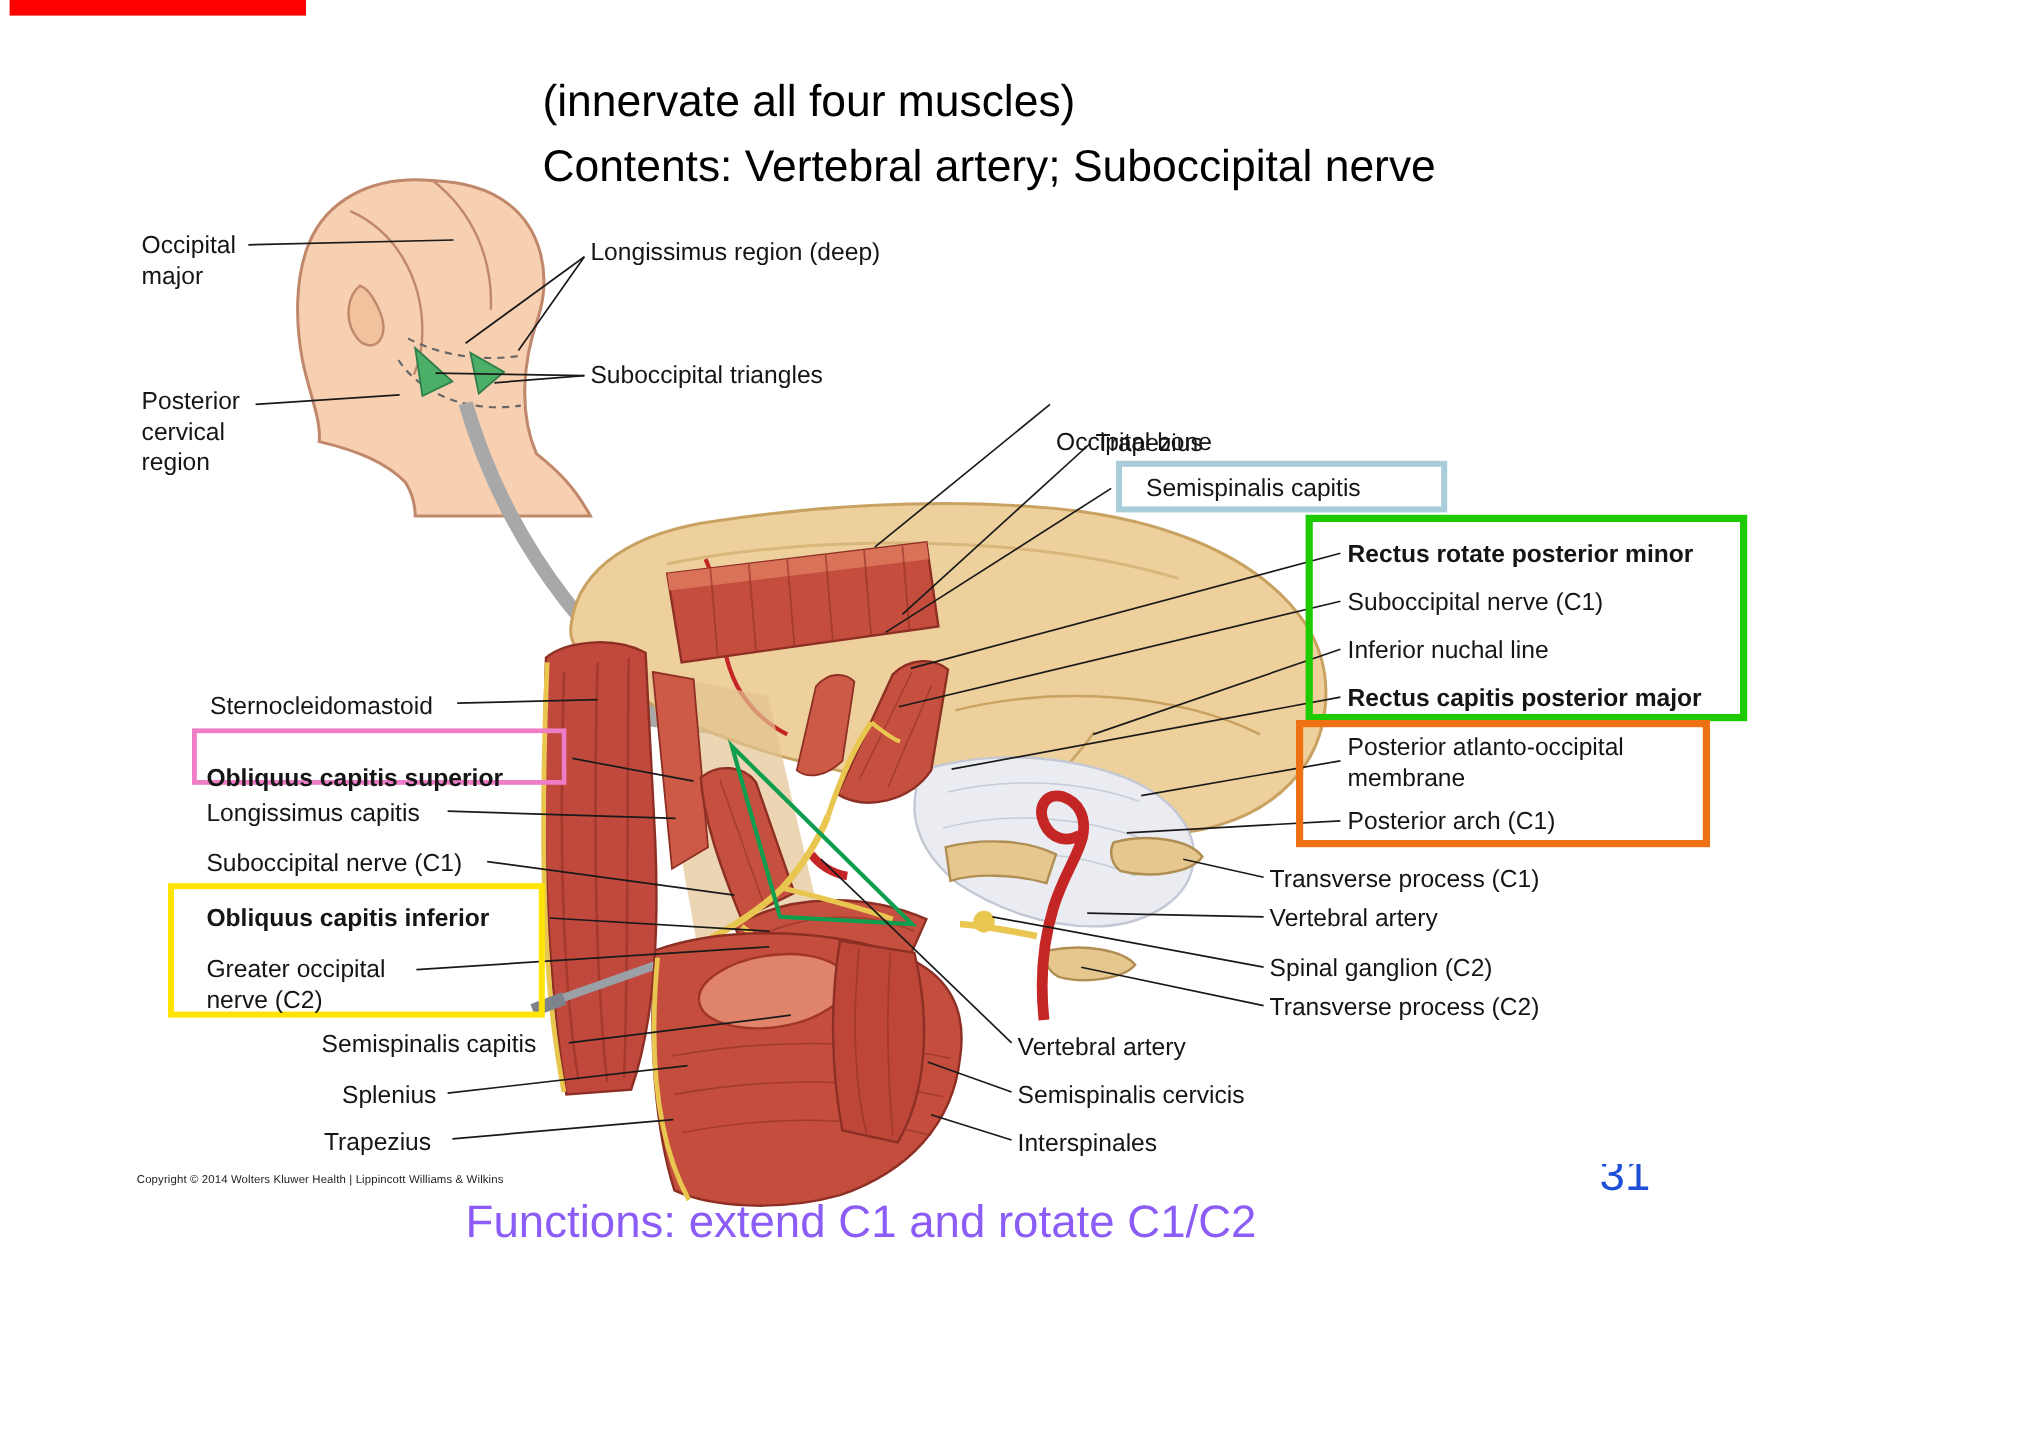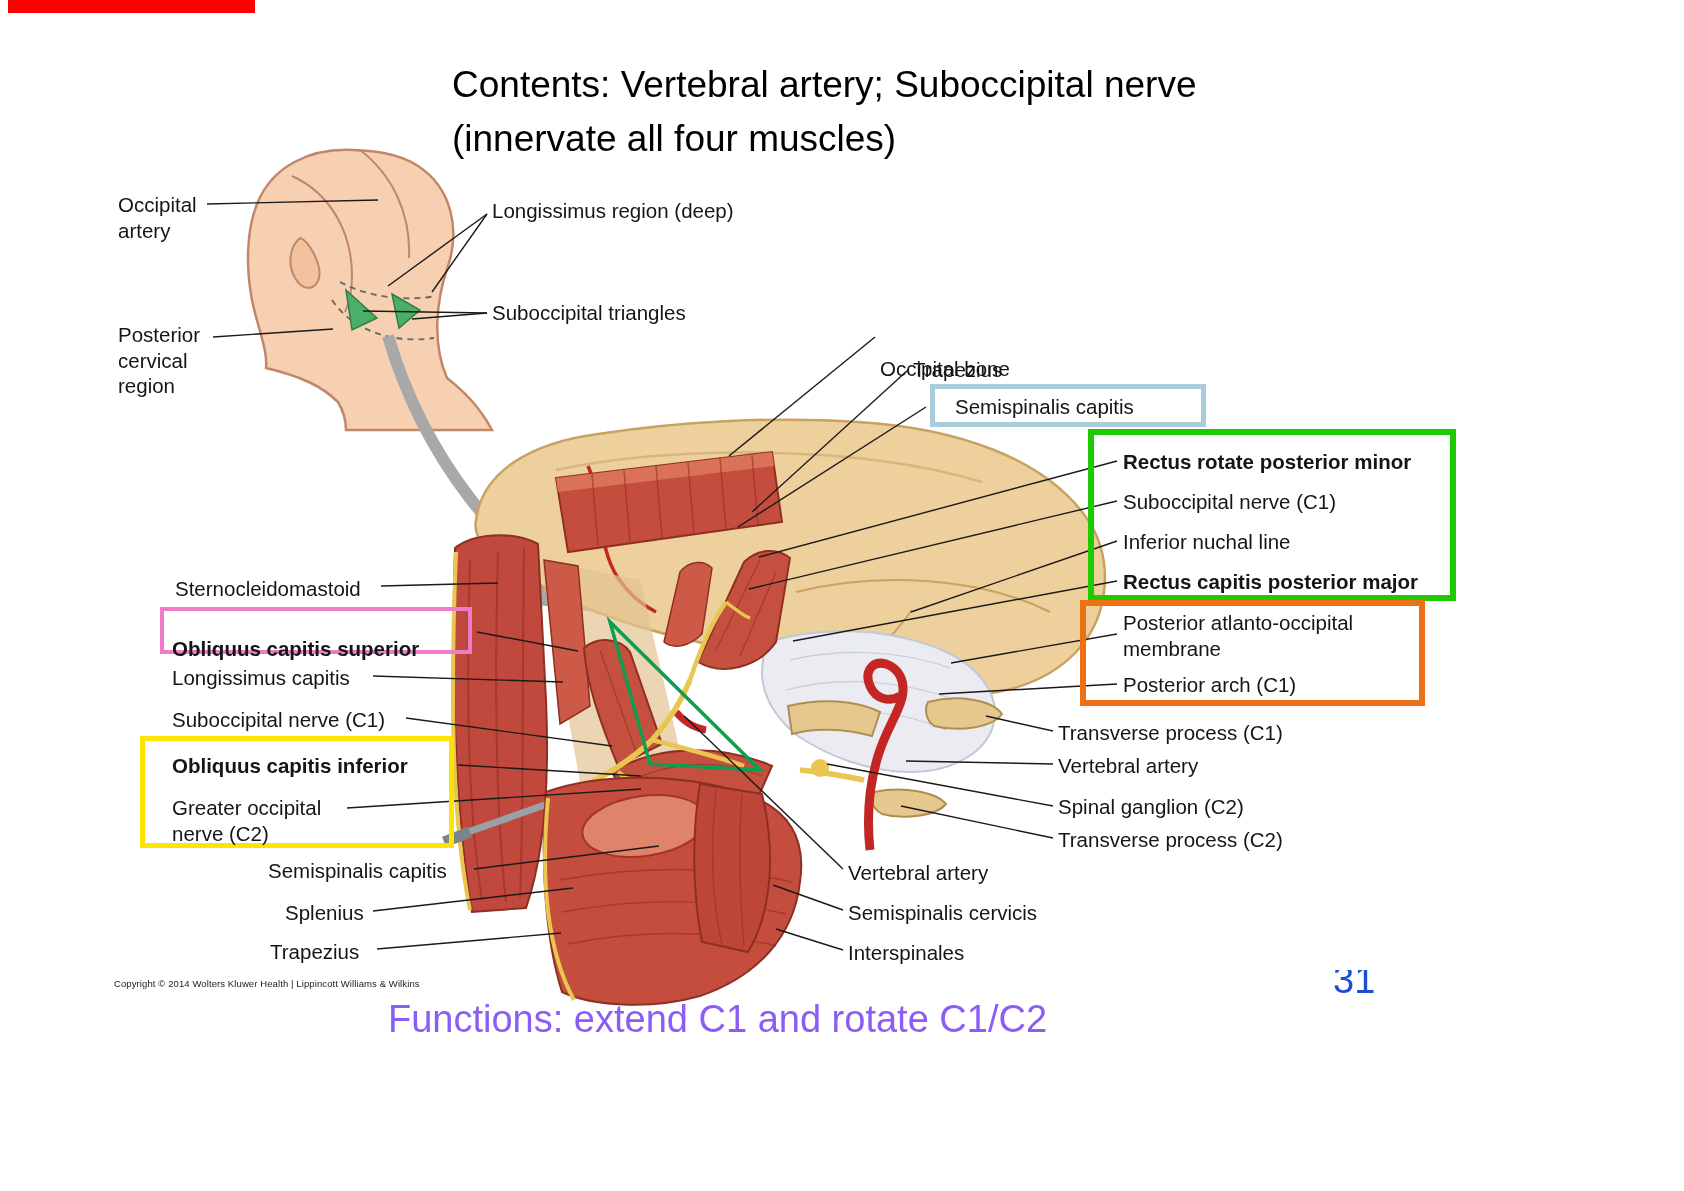--- a/index.html
+++ b/index.html
@@ -168,32 +168,32 @@
       <line x1="1053" y1="838" x2="901" y2="806"></line>
       <line x1="843" y1="869" x2="684" y2="716"></line>
       <line x1="843" y1="910" x2="773" y2="885"></line>
       <line x1="843" y1="950" x2="776" y2="929"></line>
     </g>
   </svg>
 
   <div class="redbar"></div>
 
   <div class="title">
+    <div>(innervate all four muscles)</div>
     <div>Contents: Vertebral artery; Suboccipital nerve</div>
-    <div>(innervate all four muscles)</div>
   </div>
 
   <div class="box box-blue"></div>
   <div class="box box-green"></div>
   <div class="box box-orange"></div>
   <div class="box box-pink"></div>
   <div class="box box-yellow"></div>
 
   <div class="lbl" style="left:118px; top:192px;">Occipital
-artery</div>
+major</div>
   <div class="lbl" style="left:492px; top:198px;">Longissimus region (deep)</div>
   <div class="lbl" style="left:492px; top:300px;">Suboccipital triangles</div>
   <div class="lbl" style="left:118px; top:322px;">Posterior
 cervical
 region</div>
 
   <div class="lbl" style="left:175px; top:576px;">Sternocleidomastoid</div>
   <div class="lbl bold" style="left:172px; top:636px;">Obliquus capitis superior</div>
   <div class="lbl" style="left:172px; top:665px;">Longissimus capitis</div>
   <div class="lbl" style="left:172px; top:707px;">Suboccipital nerve (C1)</div>

